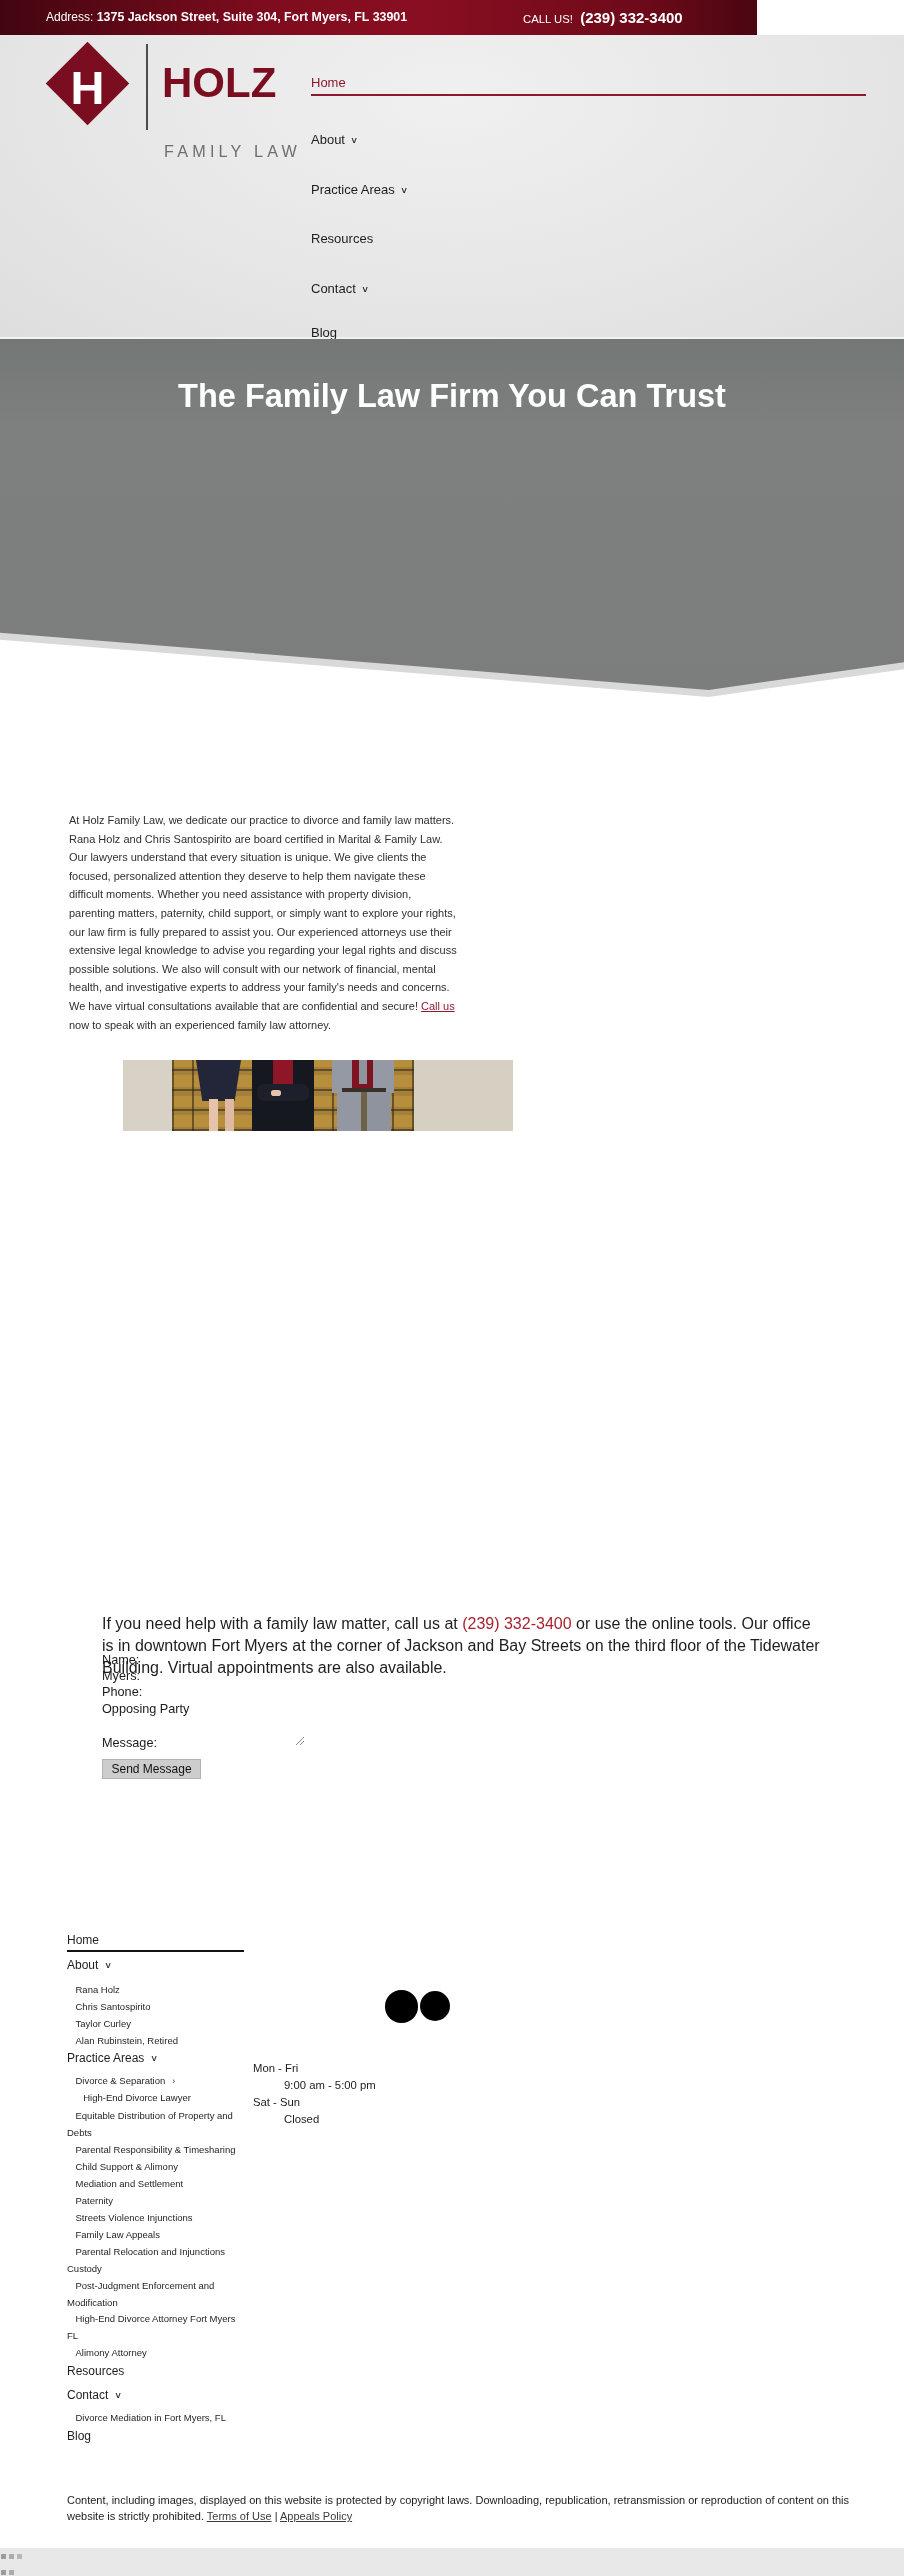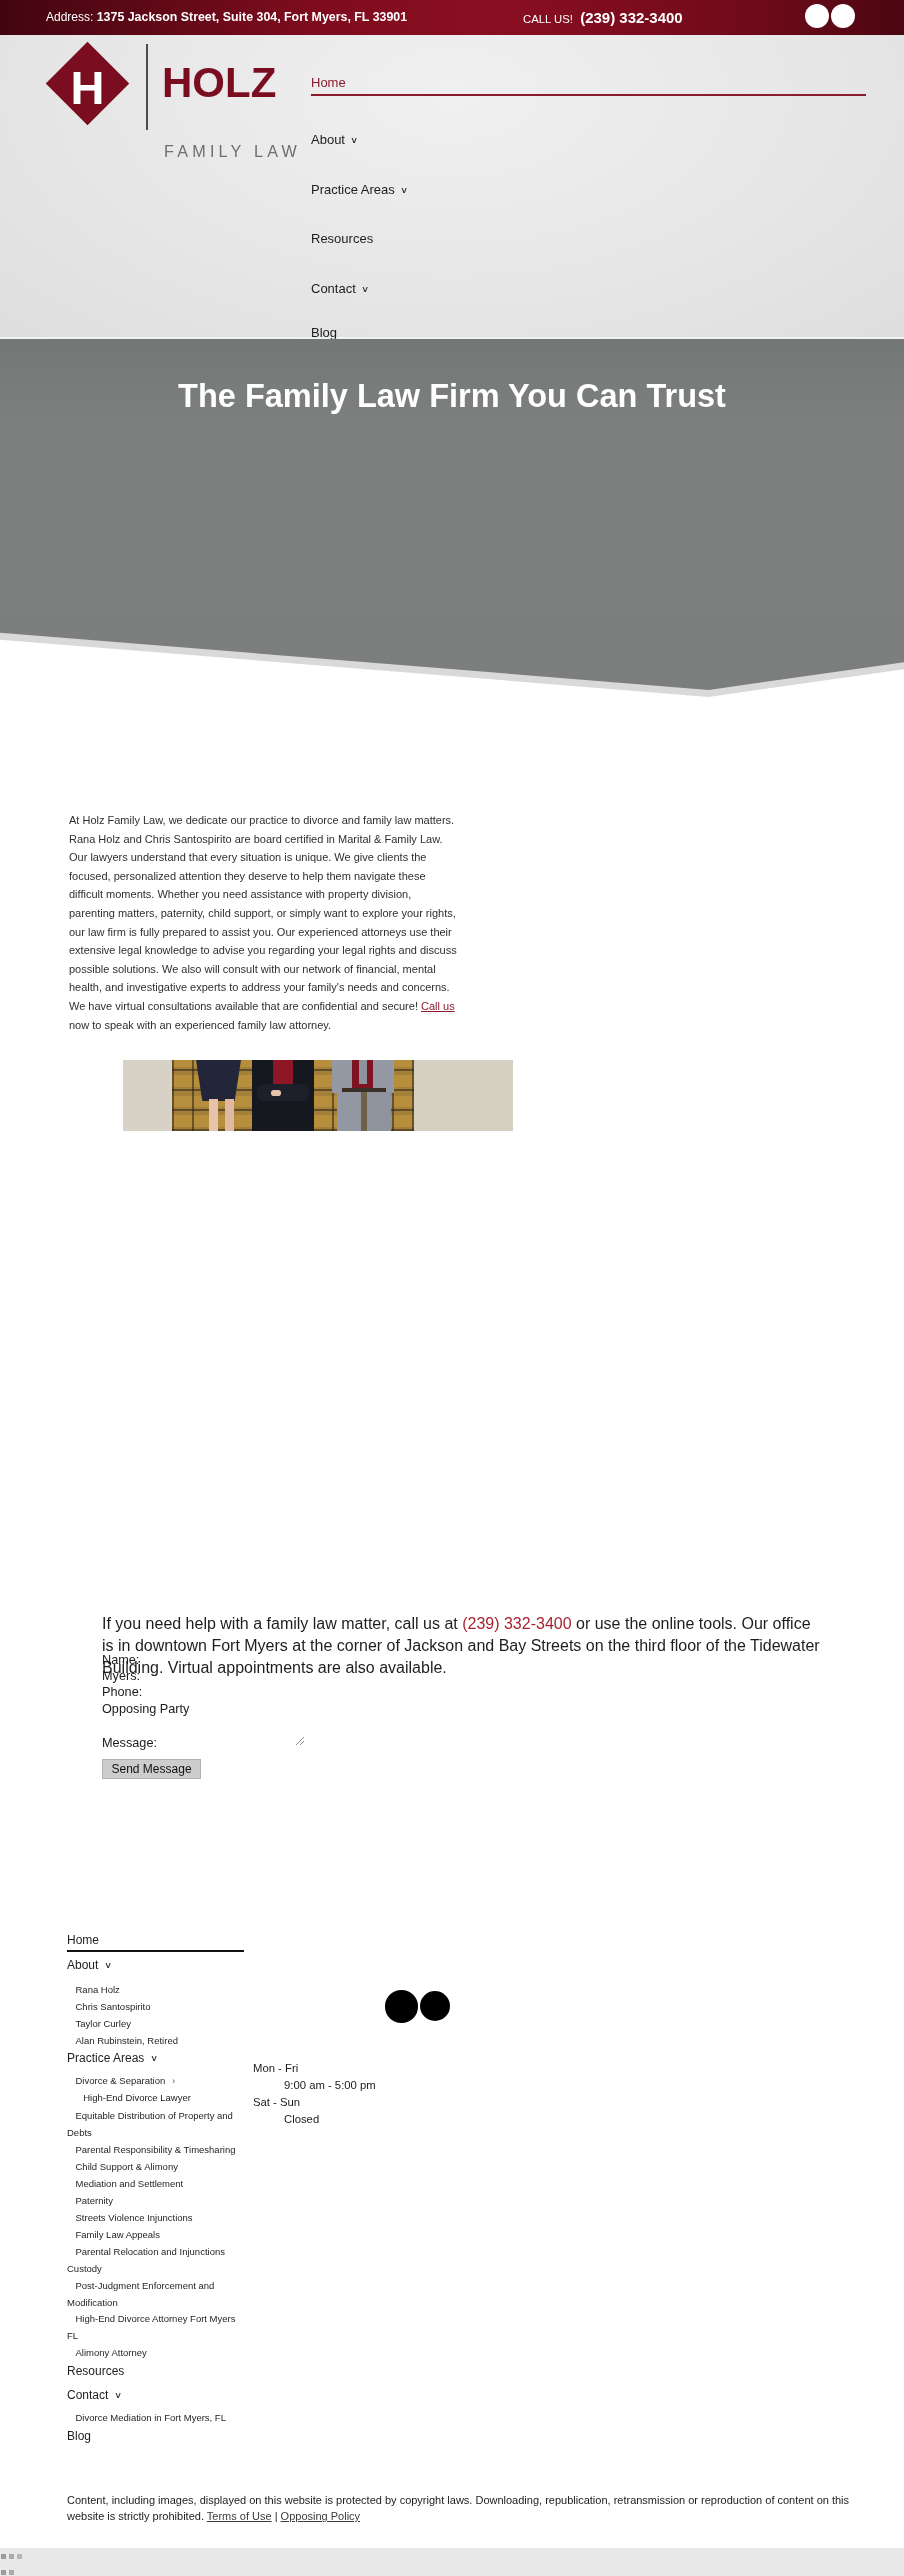--- a/index.html
+++ b/index.html
@@ -1,21 +1,21 @@
 <!DOCTYPE html>
 <html style="font-size:11.3px"><head>
 <meta charset="utf-8">
 <style>
   * { margin:0; padding:0; box-sizing:border-box; }
   html,body { background:#fff; }
   body { font-family:"Liberation Sans", sans-serif; }
   .page { position:relative; width:904px; height:2576px; background:#fff; overflow:hidden; }
 
   
-  .topbar { position:absolute; left:0; top:0; width:904px; height:35px;
+  .topbar { position:absolute; left:0; top:0; width:757px; height:35px;
     background:linear-gradient(90deg,#420510,#7e0c1e 35%,#8a0e22 55%,#6d0a19 85%,#4a0611);
     color:#fff; }
   .topbar .addr { position:absolute; left:46px; top:0; line-height:35px; font-size:12px; }
   .topbar .addr b { font-size:12.4px; }
   .topbar .call { position:absolute; left:523px; top:0; line-height:35px; font-size:11.3px; }
   .topbar .call b { font-size:15px; margin-left:4.2px; }
   .soc-circle { position:absolute; top:3.5px; width:24px; height:24px; border-radius:50%; background:#fff; }
 
   
   .header { position:absolute; left:0; top:35px; width:904px; height:304px;
@@ -236,21 +236,21 @@
     <div class="d">Mon - Fri</div>
     <div class="t">9:00 am - 5:00 pm</div>
     <div class="d">Sat - Sun</div>
     <div class="t">Closed</div>
   </div>
 
   <div class="f-circle" style="left:385px; top:1990px; width:32.5px; height:32.5px;"></div>
   <div class="f-circle" style="left:420px; top:1991px; width:30px; height:30px;"></div>
 
   <div class="copyright">
-    <span>Content, including images, displayed on this website is protected by copyright laws. Downloading, republication, retransmission or reproduction of content on this website is strictly prohibited. </span><a href="#">Terms of Use</a><span> | </span><a href="#">Opposing Policy</a>
+    <span>Content, including images, displayed on this website is protected by copyright laws. Downloading, republication, retransmission or reproduction of content on this website is strictly prohibited. </span><a href="#">Terms of Use</a><span> | </span><a href="#">Appeals Policy</a>
   </div>
 
   <div class="bottombar">
     <div class="sq" style="left:1.4px; top:6.4px;"></div>
     <div class="sq" style="left:9.2px; top:6.4px; background:#ababab;"></div>
     <div class="sq" style="left:17px; top:6.4px; background:#b8b8b8;"></div>
     <div class="sq" style="left:1.4px; top:22px;"></div>
     <div class="sq" style="left:9.2px; top:22px; background:#ababab;"></div>
   </div>
 

